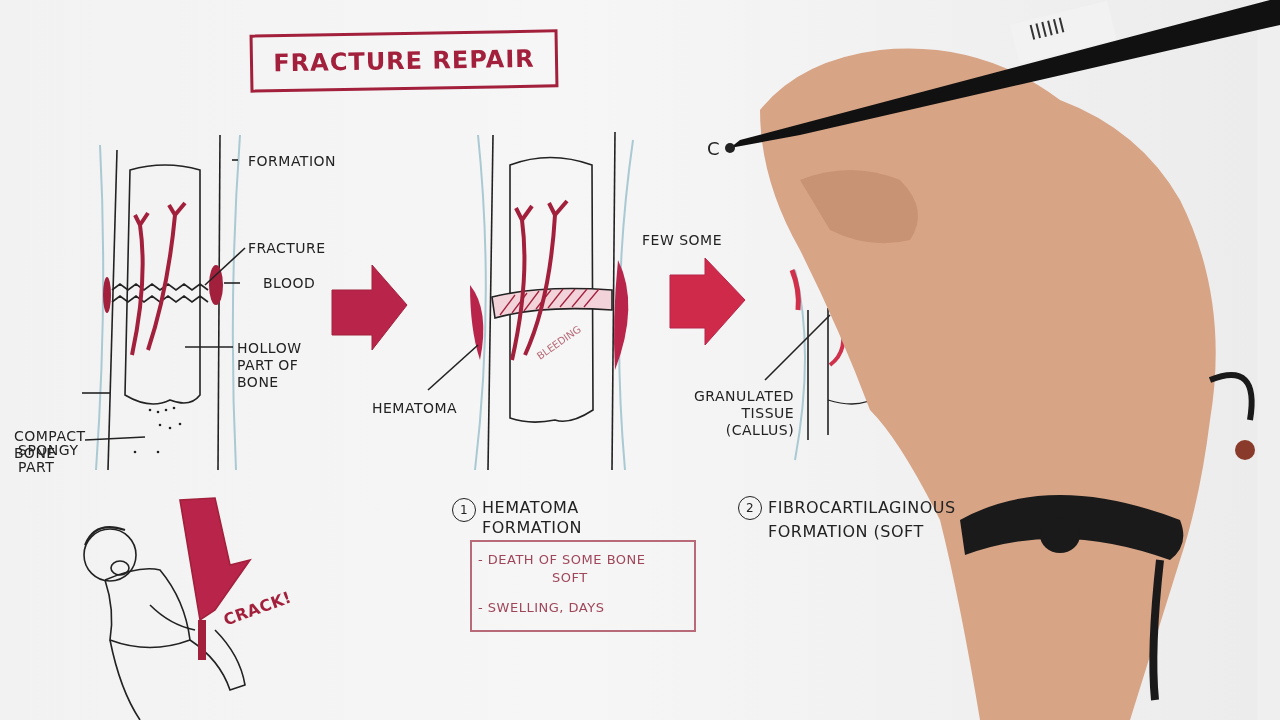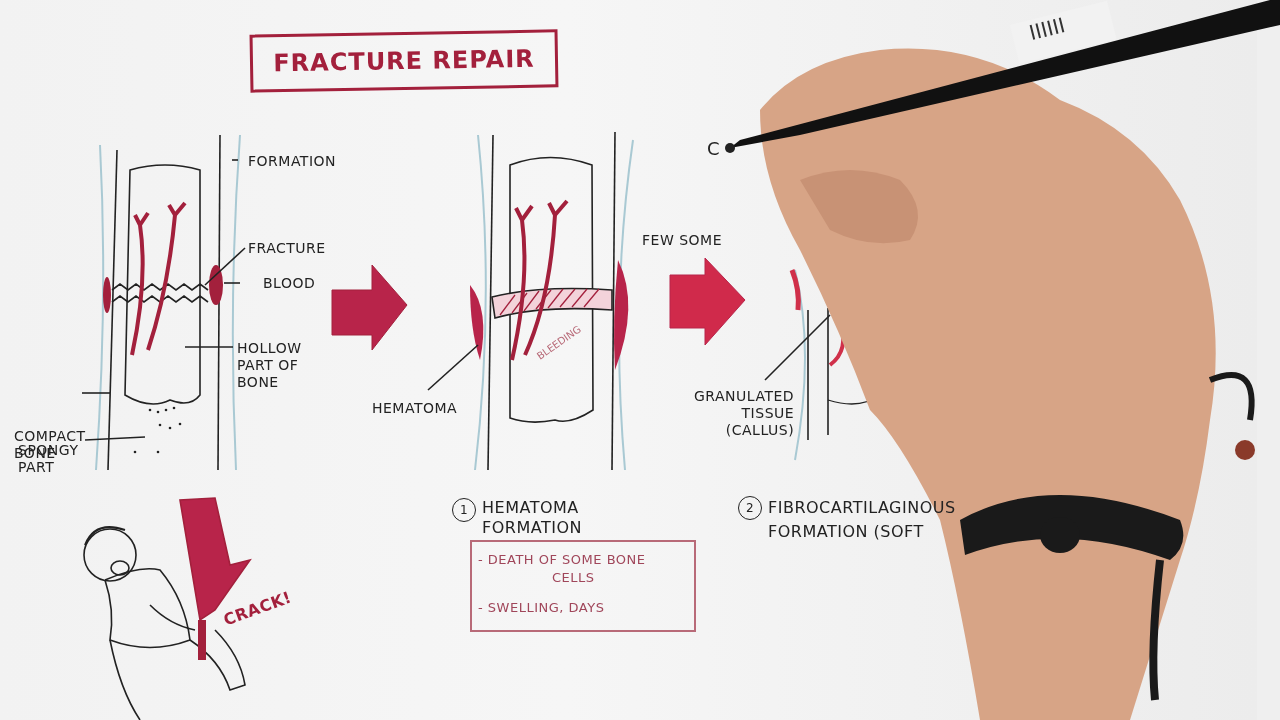--- a/index.html
+++ b/index.html
@@ -152,21 +152,21 @@
 PART</div>
   <div class="lbl red" style="left:222px;top:600px;font-weight:bold;font-size:16px;transform:rotate(-20deg);">CRACK!</div>
 
   <div class="lbl" style="left:372px;top:400px;">HEMATOMA</div>
   <div class="lbl" style="left:452px;top:498px;width:22px;height:22px;border:1.5px solid #222;border-radius:50%;text-align:center;line-height:22px;font-size:12px;">1</div>
   <div class="lbl" style="left:482px;top:498px;font-size:16px;line-height:20px;">HEMATOMA
 FORMATION</div>
 
   <div class="notebox">
     <div class="ln" style="top:10px;">- DEATH OF SOME BONE</div>
-    <div class="ln" style="top:28px;left:80px;">CELLS</div>
+    <div class="ln" style="top:28px;left:80px;">SOFT</div>
     <div class="ln" style="top:58px;">- SWELLING, DAYS</div>
   </div>
 
   <div class="lbl" style="left:642px;top:232px;">FEW SOME</div>
 
   <div class="lbl" style="left:707px;top:140px;font-size:18px;">C</div>
   <div class="lbl" style="left:694px;top:388px;text-align:right;">GRANULATED
 TISSUE
 (CALLUS)</div>
   <div class="lbl" style="left:738px;top:496px;width:22px;height:22px;border:1.5px solid #222;border-radius:50%;text-align:center;line-height:22px;font-size:12px;">2</div>

